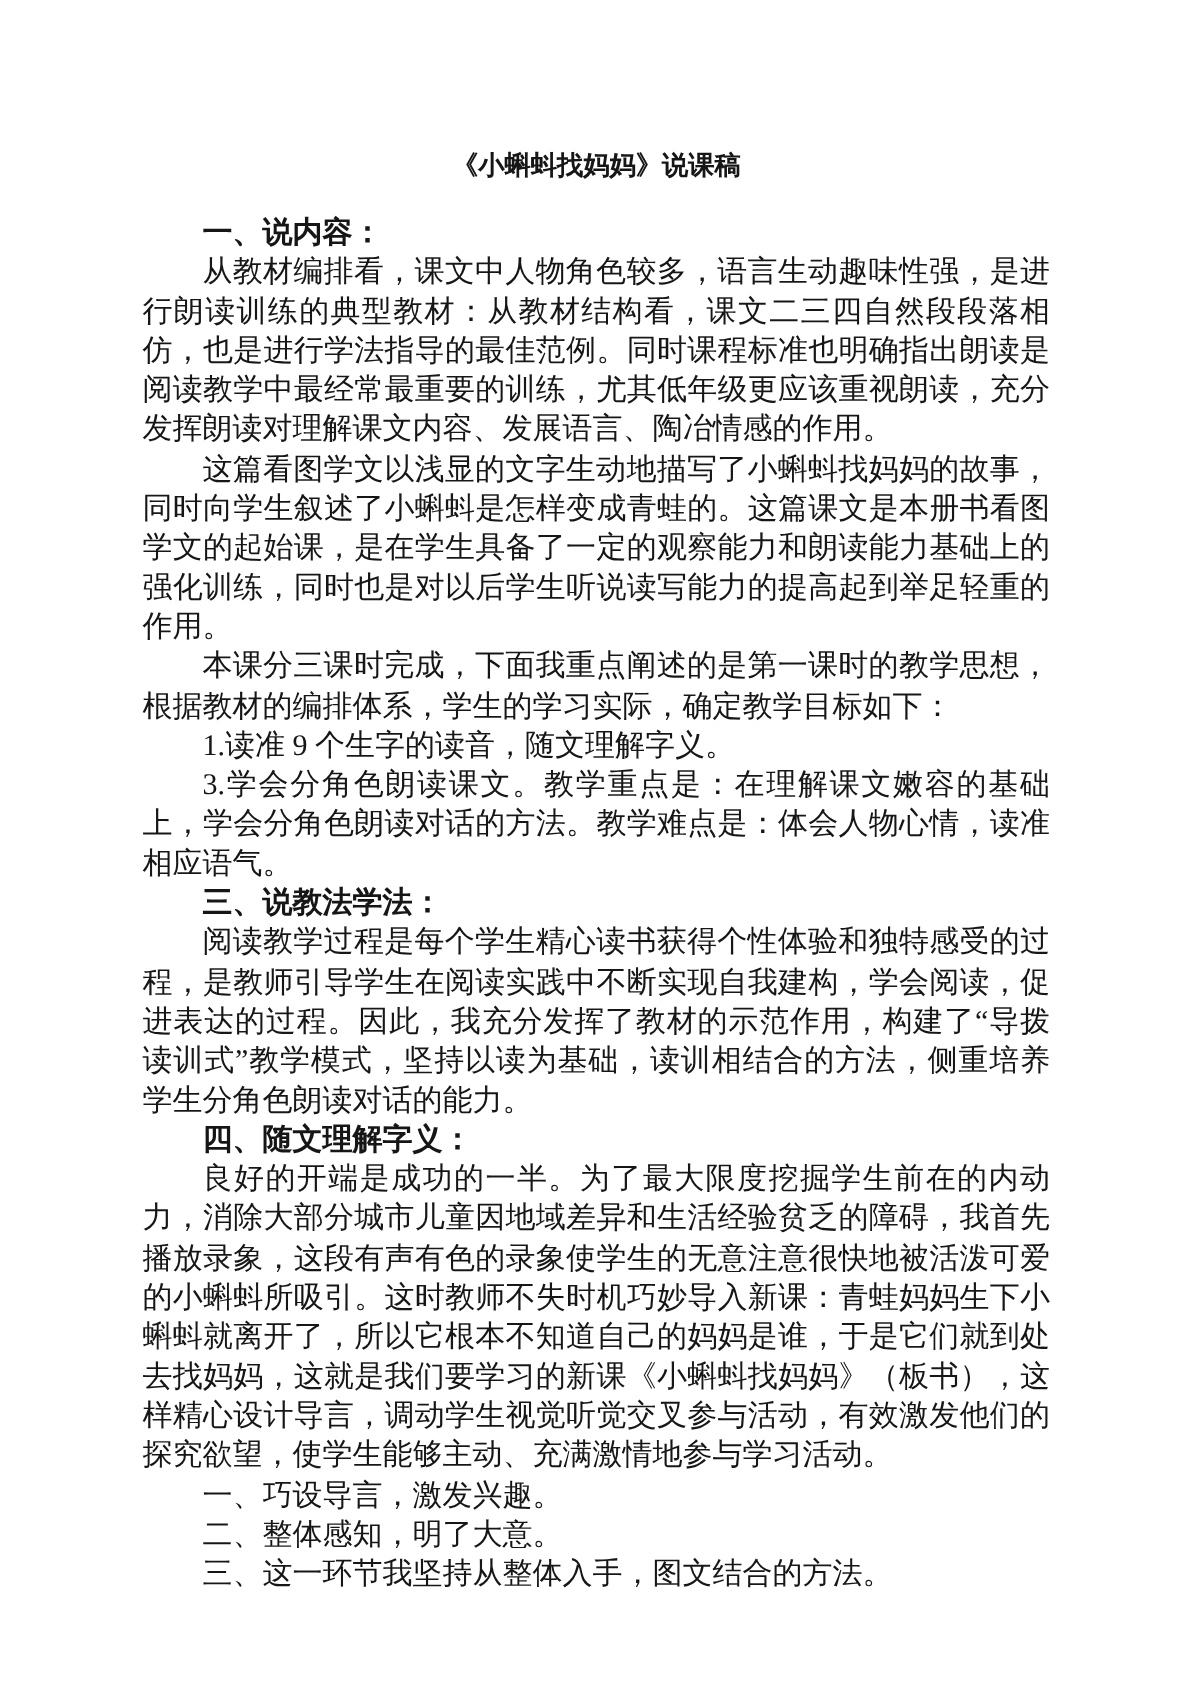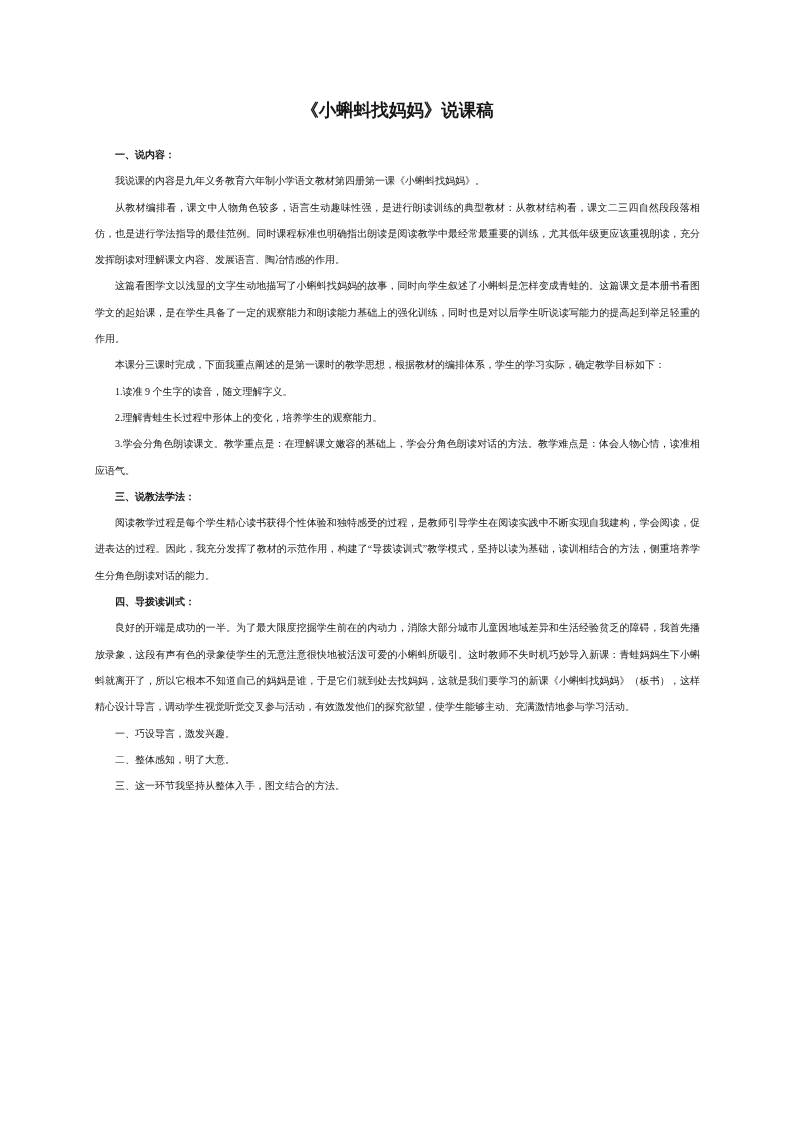--- a/index.html
+++ b/index.html
@@ -19,43 +19,41 @@
     overflow: hidden;
   }
   .doc-title {
     font-size: 17.5px;
     font-weight: 700;
     text-align: center;
     line-height: 28px;
     margin-bottom: 18px;
   }
   .block {
-    font-size: 10px;
+    font-size: 20px;
     line-height: 26.3px;
     text-align: justify;
     text-indent: 2em;
   }
   .block.heading {
     font-weight: 700;
   }
 </style>
 </head>
 <body>
 
 <div class="page">
   <h1 class="doc-title">《小蝌蚪找妈妈》说课稿</h1>
 
   <p class="block heading">一、说内容：</p>
-  <p class="block">我说课的内容是九年义务教育六年制小学语文教材第四册第一课《小蝌蚪找妈妈》。</p>
   <p class="block">从教材编排看，课文中人物角色较多，语言生动趣味性强，是进行朗读训练的典型教材：从教材结构看，课文二三四自然段段落相仿，也是进行学法指导的最佳范例。同时课程标准也明确指出朗读是阅读教学中最经常最重要的训练，尤其低年级更应该重视朗读，充分发挥朗读对理解课文内容、发展语言、陶冶情感的作用。</p>
   <p class="block">这篇看图学文以浅显的文字生动地描写了小蝌蚪找妈妈的故事，同时向学生叙述了小蝌蚪是怎样变成青蛙的。这篇课文是本册书看图学文的起始课，是在学生具备了一定的观察能力和朗读能力基础上的强化训练，同时也是对以后学生听说读写能力的提高起到举足轻重的作用。</p>
   <p class="block">本课分三课时完成，下面我重点阐述的是第一课时的教学思想，根据教材的编排体系，学生的学习实际，确定教学目标如下：</p>
   <p class="block">1.读准 9 个生字的读音，随文理解字义。</p>
-  <p class="block">2.理解青蛙生长过程中形体上的变化，培养学生的观察能力。</p>
   <p class="block">3.学会分角色朗读课文。教学重点是：在理解课文嫩容的基础上，学会分角色朗读对话的方法。教学难点是：体会人物心情，读准相应语气。</p>
   <p class="block heading">三、说教法学法：</p>
   <p class="block">阅读教学过程是每个学生精心读书获得个性体验和独特感受的过程，是教师引导学生在阅读实践中不断实现自我建构，学会阅读，促进表达的过程。因此，我充分发挥了教材的示范作用，构建了“导拨读训式”教学模式，坚持以读为基础，读训相结合的方法，侧重培养学生分角色朗读对话的能力。</p>
-  <p class="block heading">四、导拨读训式：</p>
+  <p class="block heading">四、随文理解字义：</p>
   <p class="block">良好的开端是成功的一半。为了最大限度挖掘学生前在的内动力，消除大部分城市儿童因地域差异和生活经验贫乏的障碍，我首先播放录象，这段有声有色的录象使学生的无意注意很快地被活泼可爱的小蝌蚪所吸引。这时教师不失时机巧妙导入新课：青蛙妈妈生下小蝌蚪就离开了，所以它根本不知道自己的妈妈是谁，于是它们就到处去找妈妈，这就是我们要学习的新课《小蝌蚪找妈妈》（板书），这样精心设计导言，调动学生视觉听觉交叉参与活动，有效激发他们的探究欲望，使学生能够主动、充满激情地参与学习活动。</p>
   <p class="block">一、巧设导言，激发兴趣。</p>
   <p class="block">二、整体感知，明了大意。</p>
   <p class="block">三、这一环节我坚持从整体入手，图文结合的方法。</p>
 </div>
 
 </body></html>

